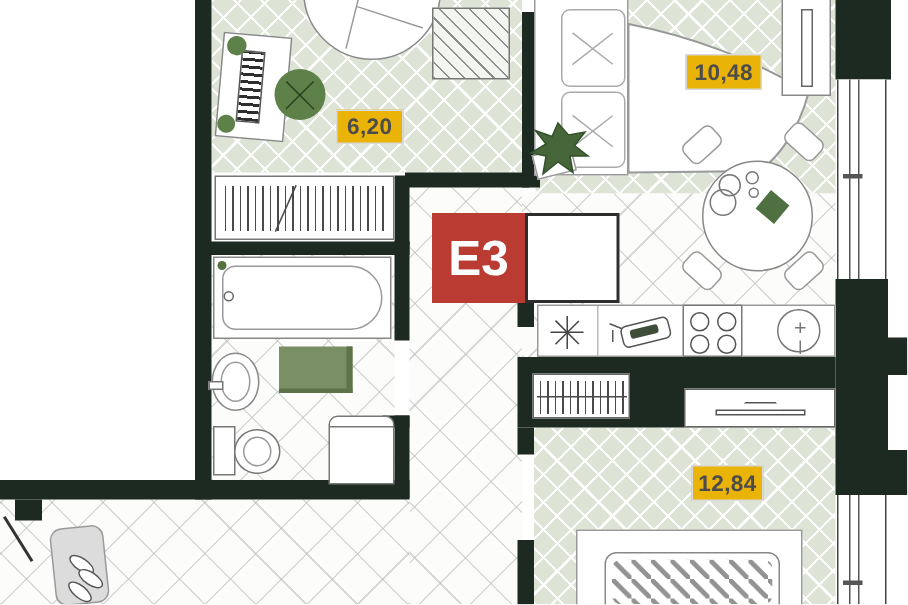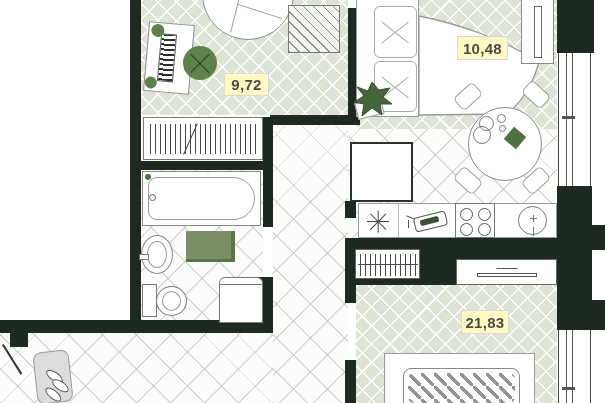--- a/index.html
+++ b/index.html
@@ -19,21 +19,21 @@
   .fl-h{position:absolute;background-color:var(--floorgreen);
     background-image:
       repeating-linear-gradient(45deg, rgba(255,255,255,.95) 0 1.5px, transparent 1.5px 13px),
       repeating-linear-gradient(135deg, rgba(255,255,255,.95) 0 1.5px, transparent 1.5px 13px);}
   .fl-t{position:absolute;background-color:#fcfcfb;
     background-image:
       repeating-linear-gradient(45deg, rgba(185,190,185,.55) 0 1px, transparent 1px 24px),
       repeating-linear-gradient(-45deg, rgba(185,190,185,.55) 0 1px, transparent 1px 24px);}
   
   .furn{position:absolute;background:#fff;border:1px solid #999;box-sizing:border-box;}
-  .lbl{position:absolute;background:#fef9c3;border:1px solid #d9d9d9;color:#4c4c4c;
+  .lbl{position:absolute;background:#eab308;border:1px solid #d9d9d9;color:#4c4c4c;
        font-size:15px;font-weight:600;display:flex;align-items:center;justify-content:center;
        letter-spacing:.3px;}
   .badge{position:absolute;display:flex;align-items:center;justify-content:center;
        font-weight:700;font-size:33px;color:#fff;background:var(--red);}
   .whitebox{position:absolute;background:#fff;border:2px solid #2e2e2e;box-sizing:border-box;}
   
   .xmark::before,.xmark::after{content:"";position:absolute;left:8%;top:50%;width:84%;height:1.2px;
        background:#aaa;transform:rotate(38deg);}
   .xmark::after{transform:rotate(-38deg);}
   .pouf{position:absolute;border-radius:50%;background:var(--accgreen);}
@@ -205,19 +205,20 @@
   <div class="furn" style="left:219px;top:277px;width:44px;height:46px;border-color:#777;border-radius:6px 6px 0 0;">
     <div class="hline" style="left:0;top:6px;width:42px;height:1.2px;"></div>
   </div>
 
   <div class="abs" style="left:35px;top:351px;width:36px;height:52px;background:#dcdcdc;border:1px solid #9a9a9a;border-radius:8px;transform:rotate(-6deg);box-sizing:border-box;">
     <div class="abs" style="left:9px;top:20px;width:17px;height:7px;border:1px solid #555;border-radius:50%;transform:rotate(40deg);background:#fff;"></div>
     <div class="abs" style="left:14px;top:30px;width:17px;height:7px;border:1px solid #555;border-radius:50%;transform:rotate(40deg);background:#fff;"></div>
     <div class="abs" style="left:6px;top:38px;width:17px;height:7px;border:1px solid #555;border-radius:50%;transform:rotate(45deg);background:#fff;"></div>
   </div>
 
+  <div class="badge" style="left:288px;top:142px;width:62px;height:60px;">E3</div>
   <div class="whitebox" style="left:350px;top:142px;width:63px;height:60px;"></div>
 
-  <div class="lbl" style="left:224px;top:73px;width:43px;height:21px;">9,72</div>
+  <div class="lbl" style="left:224px;top:73px;width:43px;height:21px;">6,20</div>
   <div class="lbl" style="left:457px;top:36px;width:49px;height:22px;">10,48</div>
-  <div class="lbl" style="left:461px;top:310px;width:46px;height:22px;">21,83</div>
+  <div class="lbl" style="left:461px;top:310px;width:46px;height:22px;">12,84</div>
 
 </div>
 
 </body></html>

